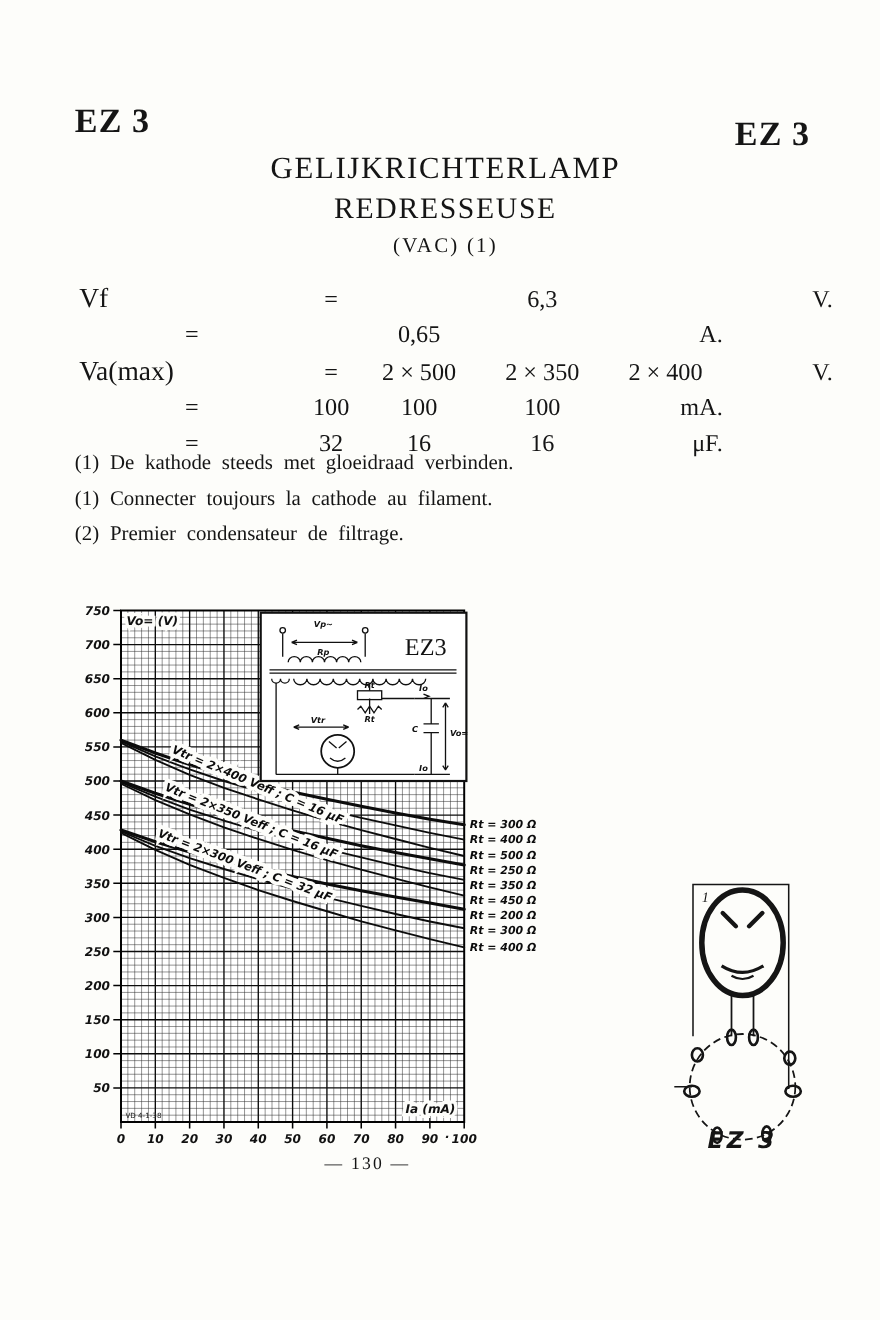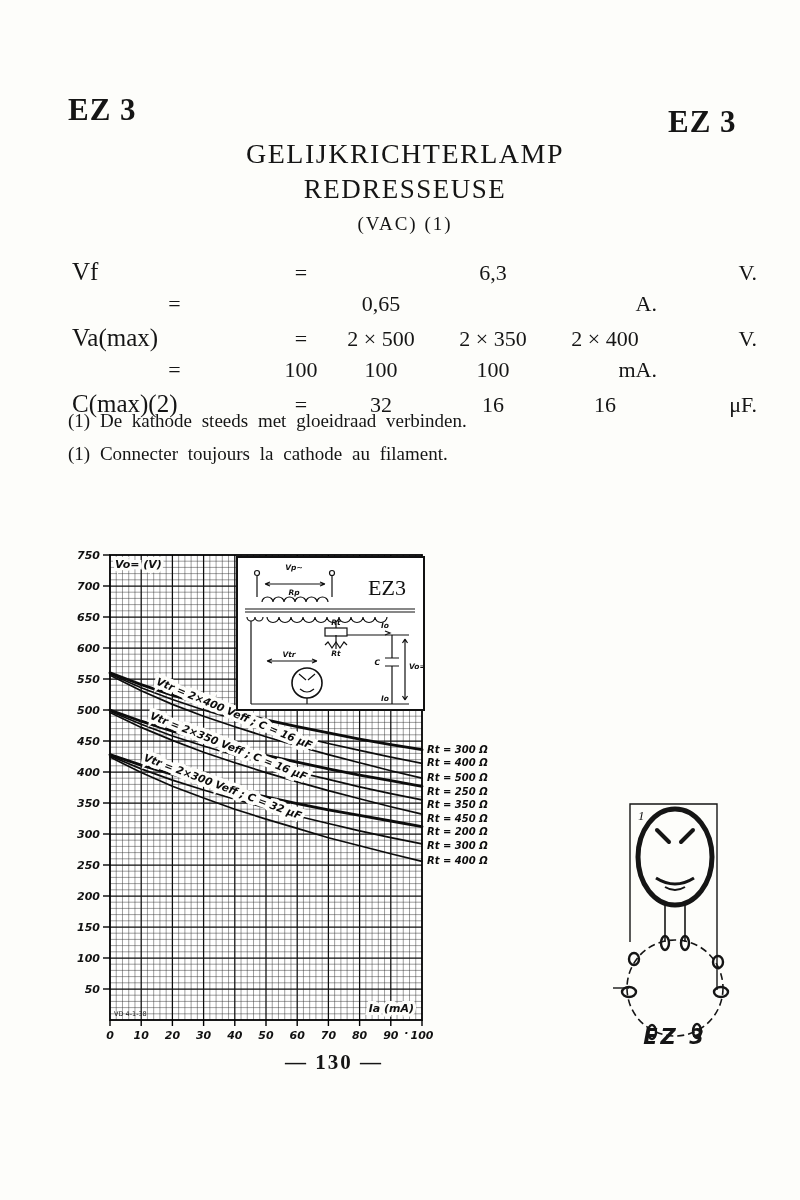--- a/index.html
+++ b/index.html
@@ -14,21 +14,21 @@
   .title2{left:0;top:174px;width:810px;text-align:center;font-size:27px;letter-spacing:1.5px;}
   .subtitle{left:0;top:213px;width:810px;text-align:center;font-size:19px;letter-spacing:2px;}
   #spec-table{left:72px;top:258px;width:700px;}
   .spec-row{display:grid;grid-template-columns:205px 48px 112px 112px 112px 100px;height:33px;align-items:baseline;}
   .spec-label{font-size:25px;}
   .spec-eq{font-size:22px;text-align:center;}
   .spec-val{font-size:22px;text-align:center;}
   .spec-unit{font-size:22px;text-align:right;padding-right:4px;}
   #footnotes{left:68px;top:410px;width:620px;}
   .footnote{font-size:19px;height:32.5px;word-spacing:5px;}
-  #page-number{left:0;top:1050px;width:668px;text-align:center;font-size:21px;letter-spacing:2px;font-weight:bold;}
+  #page-number{left:0;top:1050px;width:668px;text-align:center;font-size:16px;letter-spacing:2px;}
   svg text{user-select:none;}
 </style>
 </head>
 <body>
 
 <div class="abs hdr" style="left:68px;top:92px;">EZ 3</div>
 <div class="abs hdr" style="left:668px;top:104px;">EZ 3</div>
 <div class="abs title1">GELIJKRICHTERLAMP</div>
 <div class="abs title2">REDRESSEUSE</div>
 <div class="abs subtitle">(VAC) (1)</div>
@@ -58,32 +58,32 @@
       <span class="spec-unit">V.</span>
     </div>
     <div class="spec-row">
       <span class="spec-eq">=</span>
       <span class="spec-val">100</span>
       <span class="spec-val">100</span>
       <span class="spec-val">100</span>
       <span class="spec-unit">mA.</span>
     </div>
     <div class="spec-row">
-      <span class="spec-label">C(max)(2)</span>
       <span class="spec-eq">=</span>
       <span class="spec-val">32</span>
       <span class="spec-val">16</span>
       <span class="spec-val">16</span>
       <span class="spec-unit">μF.</span>
     </div>
   </div>
 
 <div class="abs" id="footnotes">
     <div class="footnote">(1) De kathode steeds met gloeidraad verbinden.</div>
     <div class="footnote">(1) Connecter toujours la cathode au filament.</div>
+    <div class="footnote">(2) Premier condensateur de filtrage.</div>
   </div>
 
 <svg class="abs" id="chart" style="left:56px;top:546px;" width="452" height="512" viewBox="0 0 452 512">
     <rect x="54" y="9" width="312" height="465" fill="#ffffff" stroke="none"></rect>
     <path d="M60.24 9V474M66.48 9V474M72.72 9V474M78.96000000000001 9V474M91.44 9V474M97.68 9V474M103.92 9V474M110.16 9V474M122.64 9V474M128.88 9V474M135.12 9V474M141.36 9V474M153.84 9V474M160.07999999999998 9V474M166.32 9V474M172.56 9V474M185.04 9V474M191.28 9V474M197.52 9V474M203.76 9V474M216.24 9V474M222.48 9V474M228.72 9V474M234.96 9V474M247.44 9V474M253.68 9V474M259.91999999999996 9V474M266.15999999999997 9V474M278.64 9V474M284.88 9V474M291.12 9V474M297.36 9V474M309.84000000000003 9V474M316.08 9V474M322.32 9V474M328.56 9V474M341.04 9V474M347.28 9V474M353.52 9V474M359.76 9V474M54 467.8H366M54 461.6H366M54 455.4H366M54 449.2H366M54 436.8H366M54 430.6H366M54 424.4H366M54 418.2H366M54 405.8H366M54 399.6H366M54 393.4H366M54 387.2H366M54 374.8H366M54 368.6H366M54 362.4H366M54 356.2H366M54 343.8H366M54 337.6H366M54 331.4H366M54 325.2H366M54 312.8H366M54 306.6H366M54 300.4H366M54 294.2H366M54 281.8H366M54 275.6H366M54 269.4H366M54 263.2H366M54 250.8H366M54 244.6H366M54 238.4H366M54 232.2H366M54 219.8H366M54 213.6H366M54 207.4H366M54 201.2H366M54 188.8H366M54 182.6H366M54 176.4H366M54 170.2H366M54 157.8H366M54 151.6H366M54 145.4H366M54 139.2H366M54 126.8H366M54 120.6H366M54 114.4H366M54 108.2H366M54 95.8H366M54 89.6H366M54 83.4H366M54 77.2H366M54 64.8H366M54 58.6H366M54 52.4H366M54 46.2H366M54 33.8H366M54 27.6H366M54 21.4H366M54 15.2H366" stroke="#2e2e2e" stroke-width="0.55" opacity="0.85" fill="none"></path>
     <path d="M85.2 9V474M116.4 9V474M147.6 9V474M178.8 9V474M210 9V474M241.2 9V474M272.4 9V474M303.6 9V474M334.8 9V474M54 443.0H366M54 412.0H366M54 381.0H366M54 350.0H366M54 319.0H366M54 288.0H366M54 257.0H366M54 226.0H366M54 195.0H366M54 164.0H366M54 133.0H366M54 102.0H366M54 71.0H366M54 40.0H366" stroke="#0d0d0d" stroke-width="1.25" fill="none"></path>
     <rect x="54" y="9" width="312" height="465" fill="none" stroke="#000" stroke-width="1.8"></rect>
     <line x1="47" y1="443" x2="54" y2="443" stroke="#000" stroke-width="1.4"></line>
     <text x="44" y="447" text-anchor="end" font-family="DejaVu Sans, sans-serif" font-style="italic" font-weight="bold" font-size="11" fill="#111">50</text>
     <line x1="47" y1="412" x2="54" y2="412" stroke="#000" stroke-width="1.4"></line>

